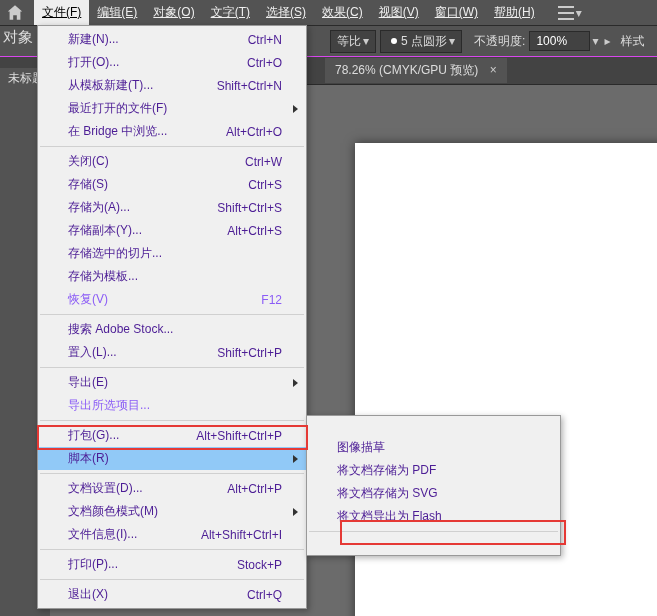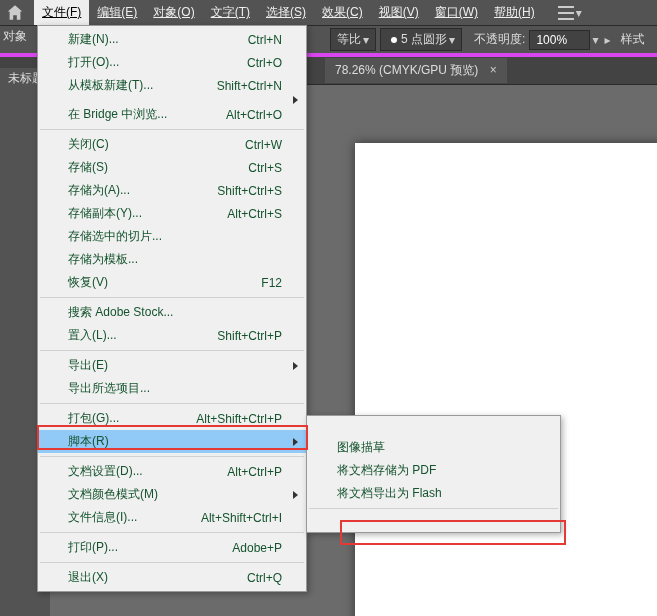--- a/index.html
+++ b/index.html
@@ -4,41 +4,41 @@
 <style>
 * { margin: 0; padding: 0; box-sizing: border-box; font-family: "Microsoft YaHei", sans-serif; font-size: 12px; }
 body { background: #535353; width: 657px; height: 616px; overflow: hidden; position: relative; }
 .menubar { background: #535353; height: 25px; display: flex; align-items: center; padding-left: 6px; }
 .home-icon { width: 18px; height: 18px; background: #ccc; clip-path: polygon(50% 10%, 90% 45%, 80% 45%, 80% 90%, 60% 90%, 60% 65%, 40% 65%, 40% 90%, 20% 90%, 20% 45%, 10% 45%); margin-right: 10px; }
 .menu-item { color: #eee; padding: 4px 8px; cursor: pointer; text-decoration: underline; }
 .menu-item.active { background: #eee; color: #000; }
 .view-icon { width: 16px; height: 14px; margin-left: 15px; display: flex; flex-direction: column; justify-content: space-between; }
 .view-icon span { height: 2px; background: #ccc; }
 .chev { color: #ccc; margin-left: 2px; }
-.toolbar { background: #535353; height: 32px; border-top: 1px solid #2a2a2a; border-bottom: 4px solid #d946ef; display: flex; align-items: center; color: #ddd; padding-left: 6px; }
+.toolbar { background: #535353; height: 32px; border-top: 1px solid #2a2a2a; border-bottom: 1px solid #d946ef; display: flex; align-items: center; color: #ddd; padding-left: 6px; }
 .tb-btn { background: #424242; border: 1px solid #2a2a2a; padding: 2px 6px; margin-left: 4px; color: #ddd; display: flex; align-items: center; }
 .dot { width: 6px; height: 6px; border-radius: 50%; background: #fff; display: inline-block; margin: 0 4px; }
 .opacity-input { background: #424242; border: 1px solid #2a2a2a; color: #fff; padding: 2px 6px; width: 61px; margin-left: 4px; }
 .tabbar { background: #434343; height: 28px; display: flex; align-items: center; color: #ddd; border-bottom: 1px solid #2a2a2a; }
 .tab { padding: 4px 10px; background: #535353; position: relative; }
 .tab-close { margin-left: 8px; color: #ccc; }
 .canvas-area { position: absolute; left: 50px; top: 85px; right: 0; bottom: 0; background: #6b6b6b; }
 .canvas { position: absolute; left: 305px; top: 58px; width: 350px; height: 550px; background: #fff; box-shadow: 0 0 10px rgba(0,0,0,.5); }
 .dropdown { position: absolute; top: 25px; left: 37px; width: 270px; background: #f0f0f0; border: 1px solid #999; box-shadow: 2px 2px 6px rgba(0,0,0,.3); z-index: 10; padding: 2px 0; }
-.dd-item { display: flex; align-items: center; padding: 3px 24px 3px 30px; color: #14532d; position: relative; justify-content: space-between; cursor: pointer; }
-.dd-item.disabled { color: #14532d; }
+.dd-item { display: flex; align-items: center; padding: 3px 24px 3px 30px; color: #4c1d95; position: relative; justify-content: space-between; cursor: pointer; }
+.dd-item.disabled { color: #8b5cf6; }
 .dd-item.highlighted { background: #91c9f7; }
 .dd-sep { height: 1px; background: #d0d0d0; margin: 3px 2px; }
 .arrow { position: absolute; right: 8px; width: 0; height: 0; border-top: 4px solid transparent; border-bottom: 4px solid transparent; border-left: 5px solid #333; }
 .shortcut { color: inherit; }
 .submenu { position: absolute; top: 415px; left: 306px; width: 255px; background: #f0f0f0; border: 1px solid #999; box-shadow: 2px 2px 6px rgba(0,0,0,.3); z-index: 11; padding: 20px 0; }
 .redbox { position: absolute; border: 2px solid #e53935; pointer-events: none; z-index: 20; }
 #rb1 { left: 37px; top: 425px; width: 271px; height: 25px; }
 #rb2 { left: 340px; top: 520px; width: 226px; height: 25px; }
-.side-label { position: absolute; left: 3px; top: 28px; color: #ddd; font-size: 12px; }
+.side-label { position: absolute; left: 3px; top: 28px; color: #ddd; font-size: 15px; }
 .side-label2 { position: absolute; left: 0px; top: 68px; color: #ddd; font-size: 12px; background:#535353; padding:2px 8px;}
 </style>
 </head>
 <body>
 
 <div class="menubar">
   <div class="home-icon"></div>
   <div id="menus" style="display: flex;">
       <span class="menu-item active">文件(F)</span>
       <span class="menu-item">编辑(E)</span>
@@ -98,20 +98,21 @@
     </div>
     <div class="dd-item">
       <span>打开(O)...</span>
       <span class="shortcut">Ctrl+O</span>
     </div>
     <div class="dd-item">
       <span>从模板新建(T)...</span>
       <span class="shortcut">Shift+Ctrl+N</span>
     </div>
     <div class="dd-item">
+      <span>最近打开的文件(F)</span>
       <span class="arrow"></span>
     </div>
     <div class="dd-item">
       <span>在 Bridge 中浏览...</span>
       <span class="shortcut">Alt+Ctrl+O</span>
     </div>
     <div class="dd-sep"></div>
     <div class="dd-item">
       <span>关闭(C)</span>
       <span class="shortcut">Ctrl+W</span>
@@ -172,35 +173,38 @@
       <span>文档颜色模式(M)</span>
       <span class="arrow"></span>
     </div>
     <div class="dd-item">
       <span>文件信息(I)...</span>
       <span class="shortcut">Alt+Shift+Ctrl+I</span>
     </div>
     <div class="dd-sep"></div>
     <div class="dd-item">
       <span>打印(P)...</span>
-      <span class="shortcut">Adobe+P</span>
+      <span class="shortcut">Stock+P</span>
     </div>
     <div class="dd-sep"></div>
     <div class="dd-item">
       <span>退出(X)</span>
       <span class="shortcut">Ctrl+Q</span>
     </div>
   </div>
 <div class="submenu" id="submenu">
     <div class="dd-item">
       <span>图像描草</span>
     </div>
     <div class="dd-item">
       <span>将文档存储为 PDF</span>
     </div>
     <div class="dd-item">
+      <span>将文档存储为 SVG</span>
+    </div>
+    <div class="dd-item">
       <span>将文档导出为 Flash</span>
     </div>
     <div class="dd-sep"></div>
   </div>
 
 <div class="redbox" id="rb1"></div>
 <div class="redbox" id="rb2"></div>
 
 </body></html>

